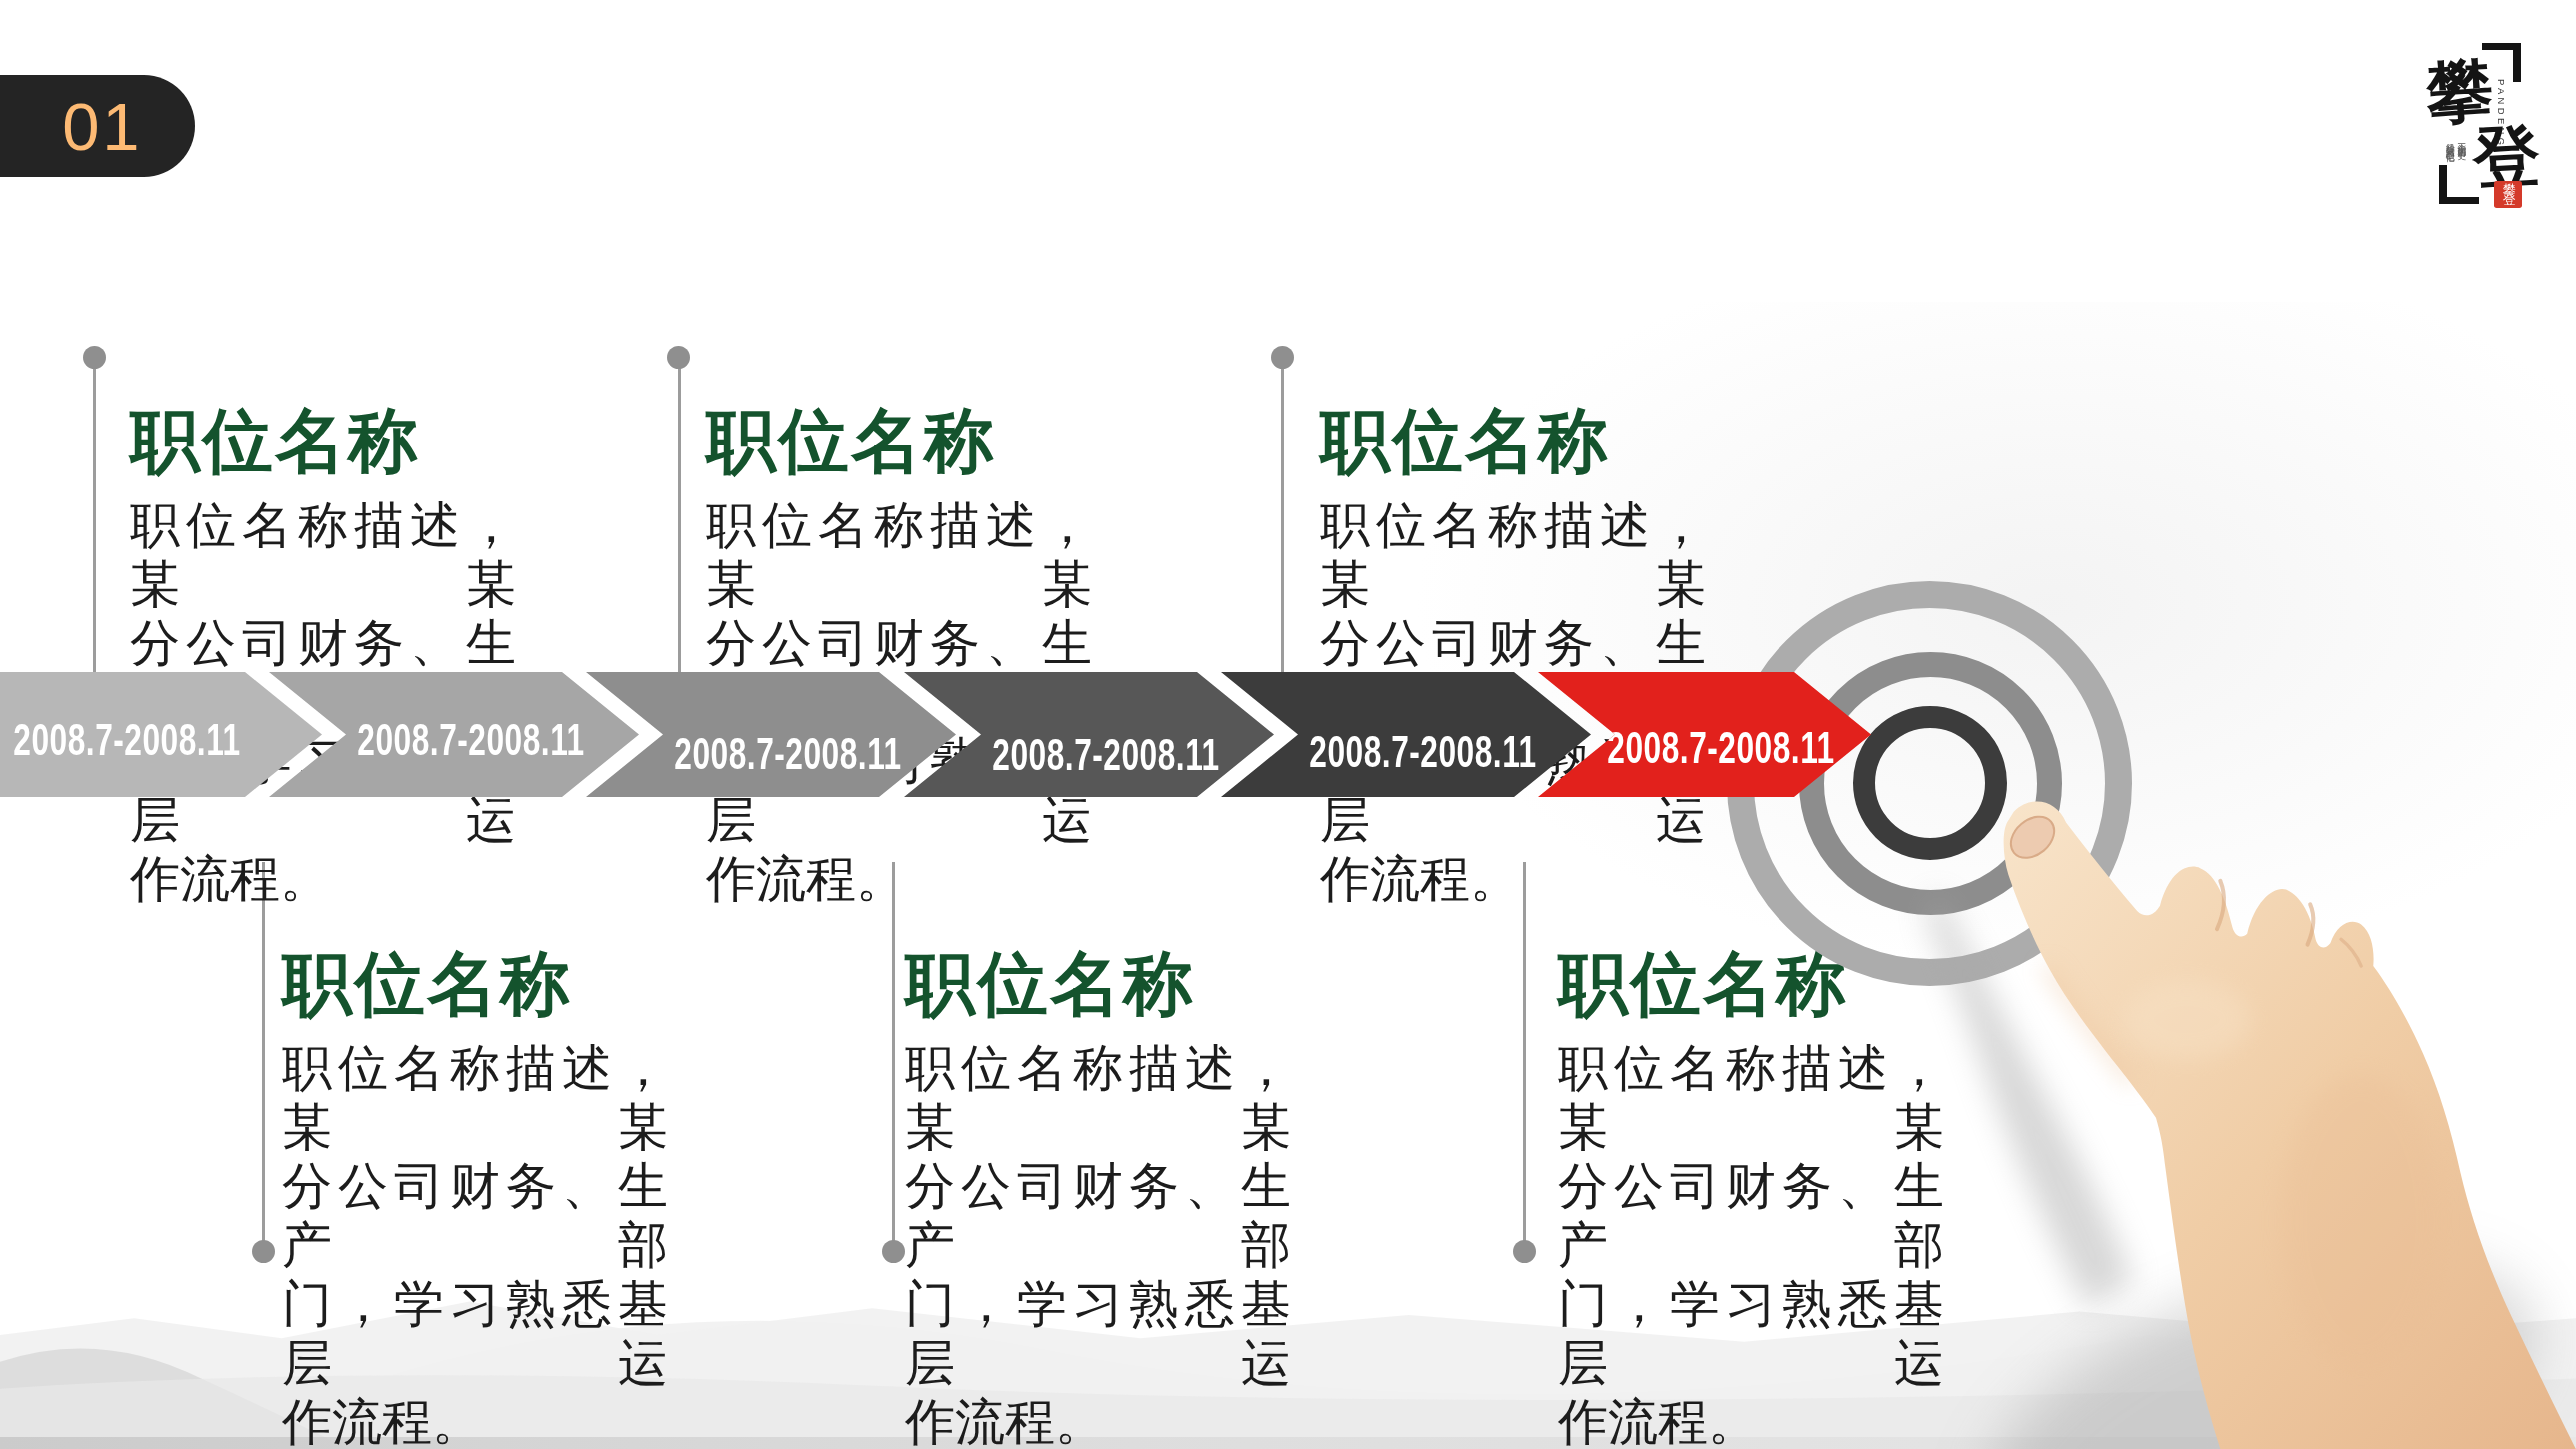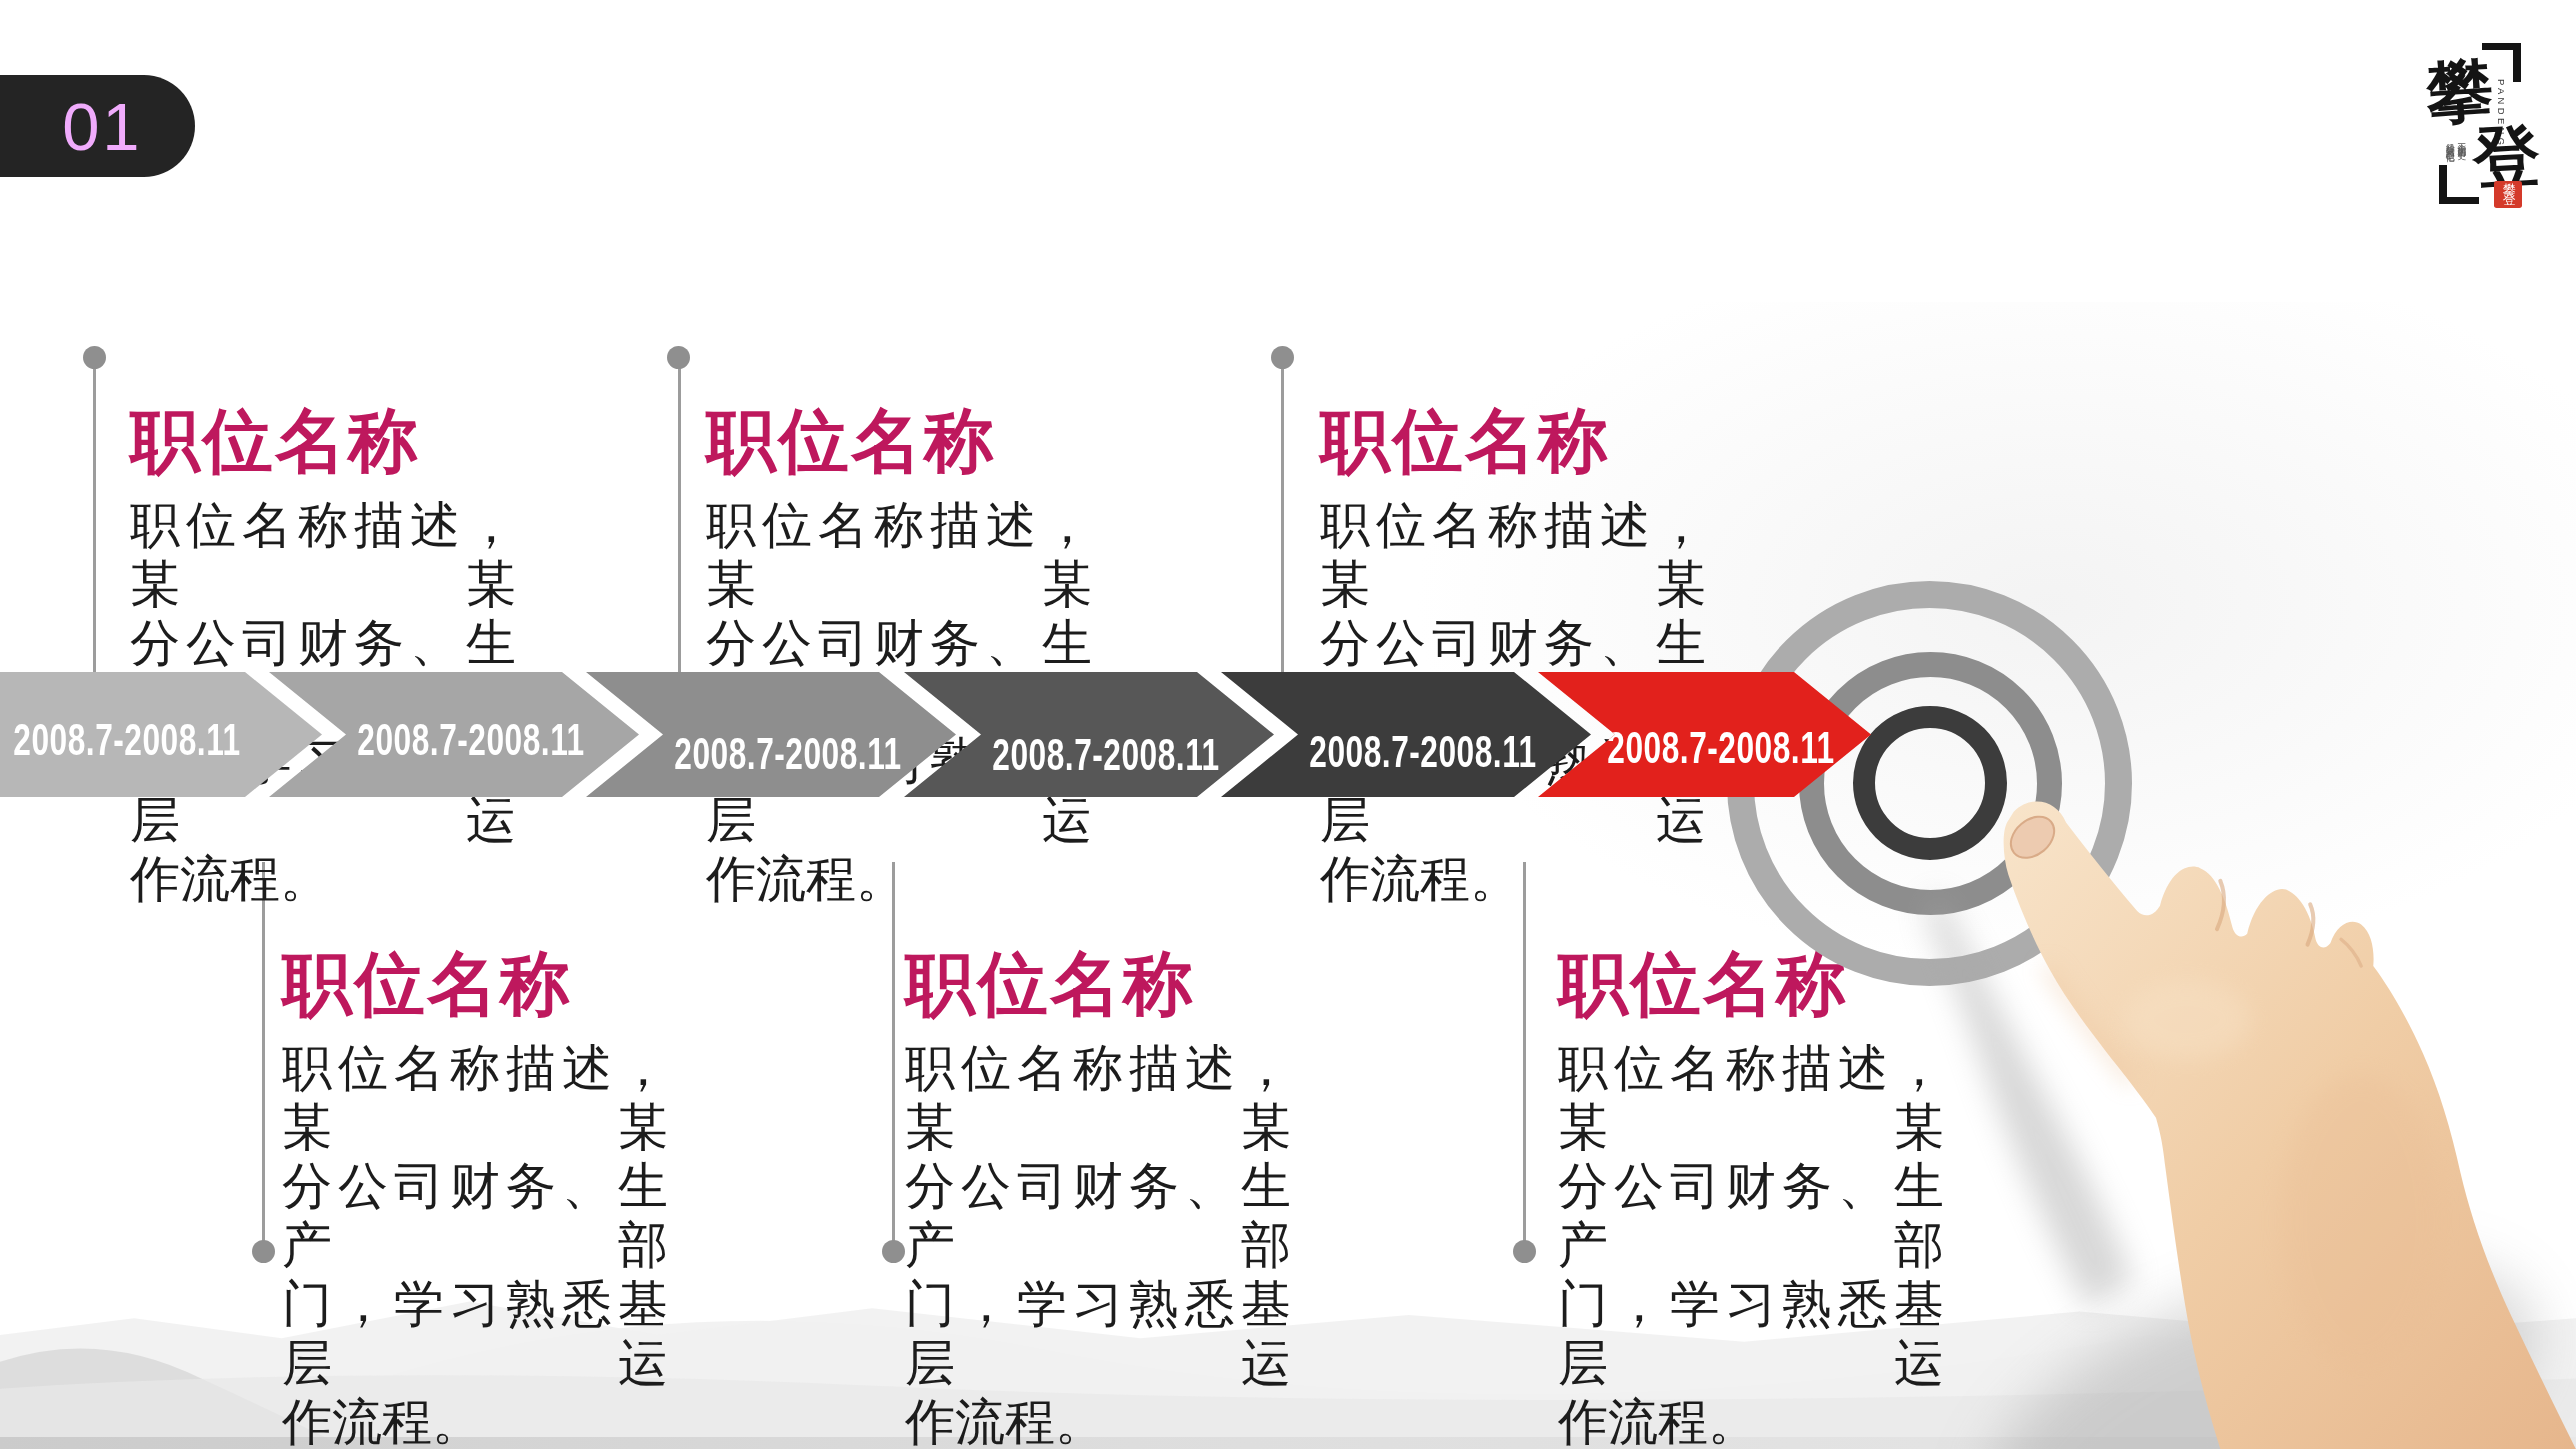--- a/index.html
+++ b/index.html
@@ -7,21 +7,21 @@
          font-family:"Liberation Sans",sans-serif;}
 
   
   .bg-wash{position:absolute;left:1409px;top:302px;width:1167px;height:671px;z-index:0;
            background:radial-gradient(ellipse at 55% 45%, rgba(234,234,234,.55), rgba(255,255,255,0) 70%);}
   .bg-mountains{position:absolute;left:0;bottom:0;width:2576px;height:228px;z-index:1;}
 
   
   .badge{position:absolute;left:0;top:75px;width:195px;height:102px;background:#242424;
          border-radius:0 56px 56px 0;z-index:10;display:flex;align-items:center;justify-content:center;}
-  .badge span{color:#f0abfc;font-size:67px;font-weight:400;letter-spacing:2.7px;padding-left:9.4px;}
+  .badge span{color:#fdba74;font-size:67px;font-weight:400;letter-spacing:2.7px;padding-left:9.4px;}
   .page-title{position:absolute;left:213px;top:67px;z-index:10;font-size:102px;font-weight:900;
               color:#0f0f0f;letter-spacing:6.7px;line-height:1.1;}
 
   
   .logo{position:absolute;left:2415px;top:37px;width:161px;height:188px;z-index:10;}
   .logo .br-tr{position:absolute;left:67px;top:6px;width:31px;height:32px;
                border-top:7.4px solid #141414;border-right:8px solid #141414;}
   .logo .br-bl{position:absolute;left:24px;top:128px;width:32px;height:32px;
                border-left:8px solid #141414;border-bottom:7.4px solid #141414;}
   .logo .pandeng{position:absolute;left:81px;top:42px;writing-mode:vertical-rl;
@@ -37,21 +37,21 @@
               border-radius:2.7px;display:flex;align-items:center;justify-content:center;}
   .logo .seal span{color:#ffffff;font-size:13px;line-height:10px;width:10.7px;word-break:break-all;
                    font-family:"DejaVu Serif",serif;}
 
   
   .vline{position:absolute;width:2.7px;background:#9c9c9c;z-index:2;}
   .cdot{position:absolute;width:23px;height:23px;border-radius:50%;background:#8f8f8f;z-index:3;}
 
   
   .entry{position:absolute;width:386px;z-index:4;}
-  .entry-title{font-size:70px;font-weight:800;color:#be185d;letter-spacing:2.7px;line-height:1.12;}
+  .entry-title{font-size:70px;font-weight:800;color:#14532d;letter-spacing:2.7px;line-height:1.12;}
   .entry-body{margin-top:16px;font-size:50px;line-height:59px;color:#1c1c1c;}
   .entry-line{text-align:justify;text-align-last:justify;}
   .entry-line.no-just{text-align-last:left;}
 
   
   .ring{position:absolute;border-radius:50%;z-index:5;background:transparent;}
 
   
   .arrow{position:absolute;top:672px;height:125px;z-index:6;}
   .arrow .date{position:absolute;transform:translate(-50%,-50%) scaleX(0.72);transform-origin:center;

